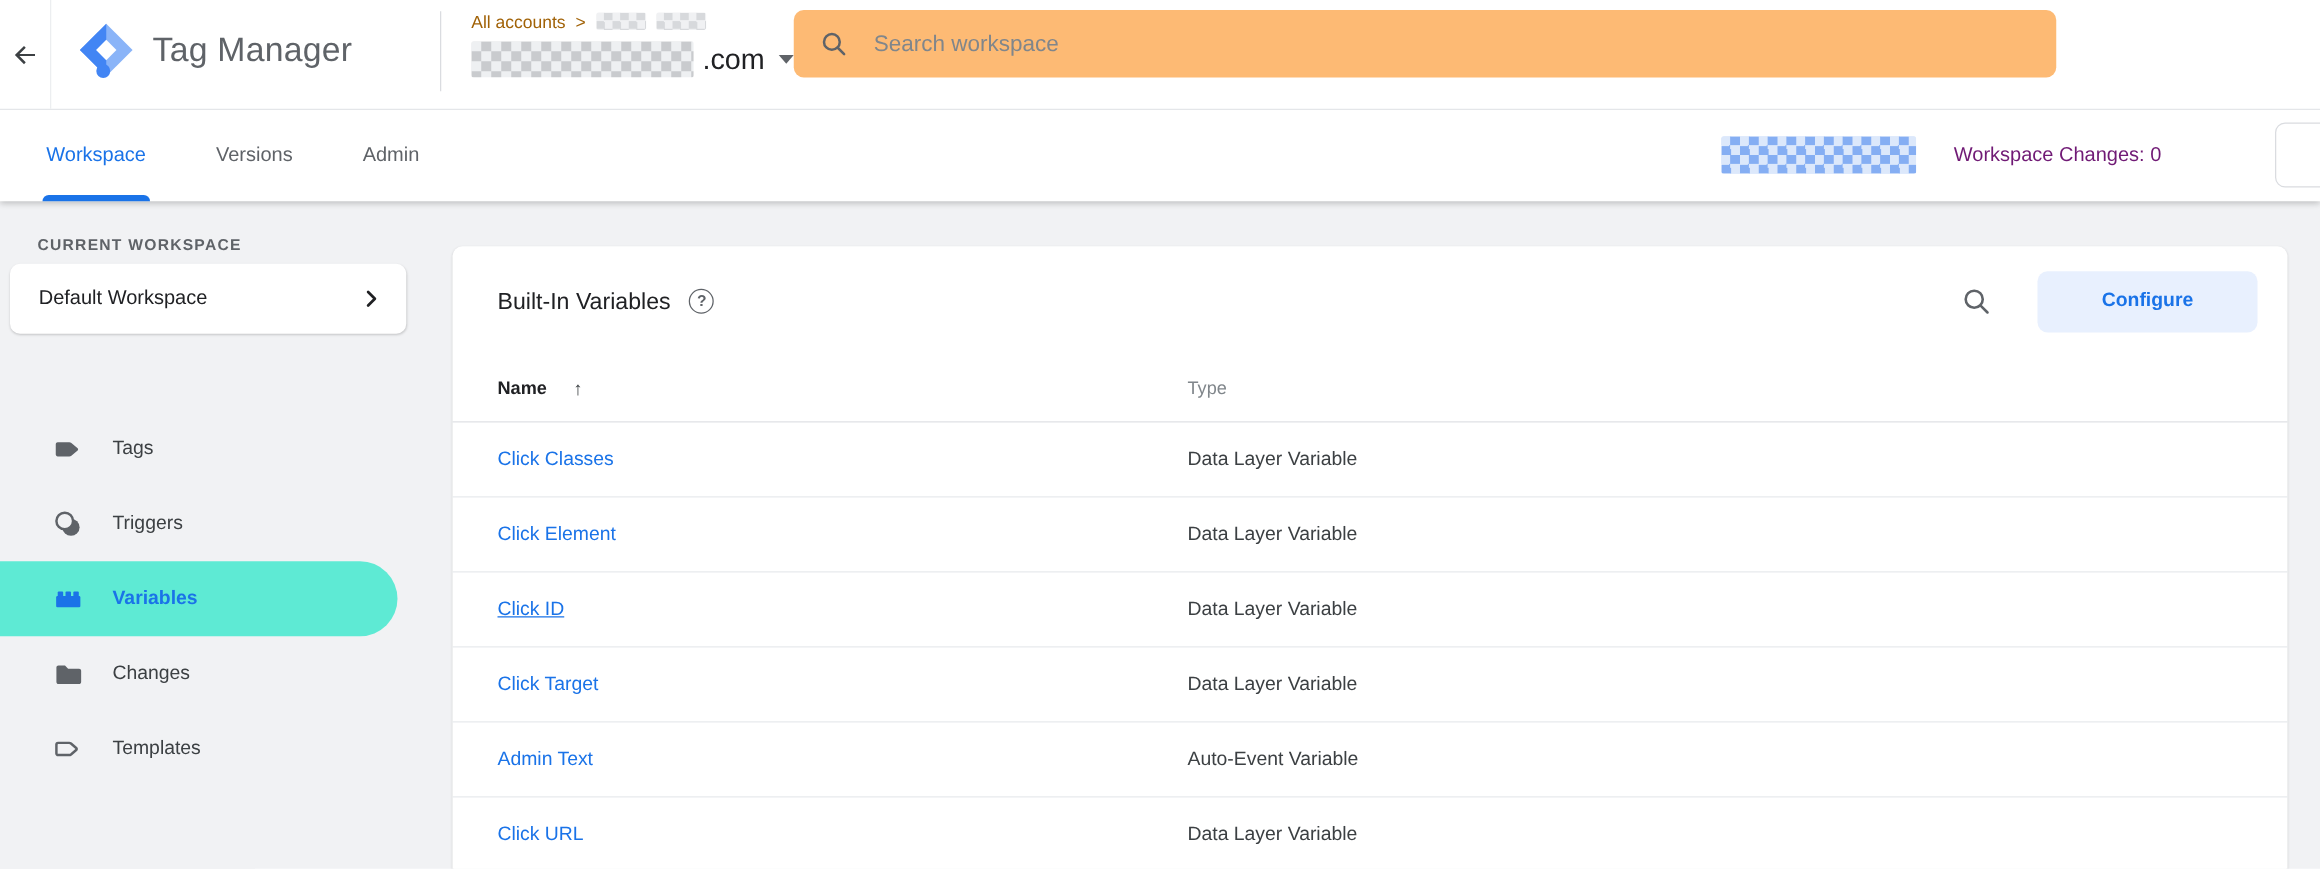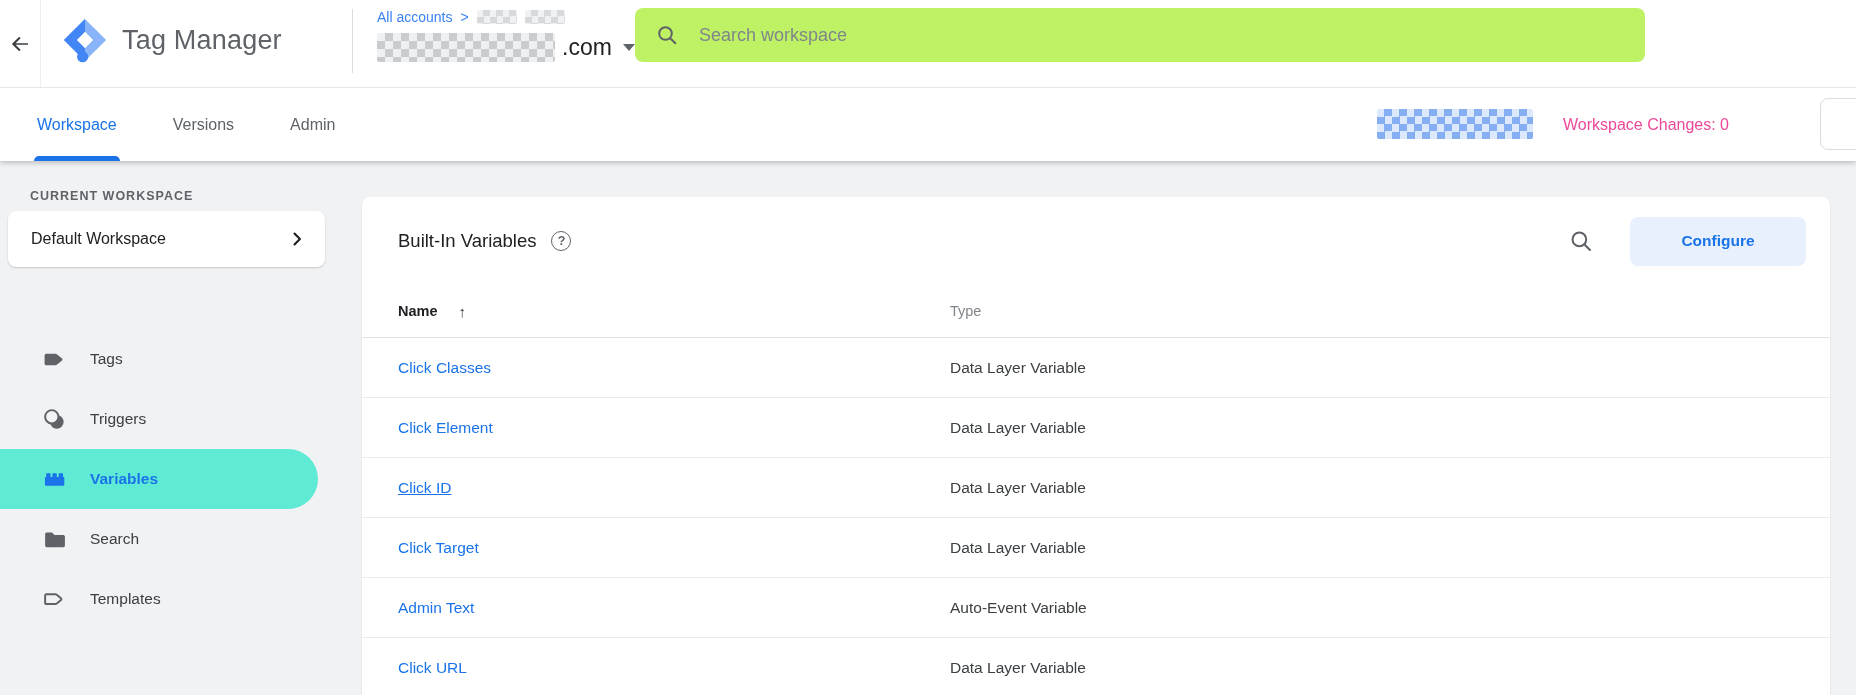--- a/index.html
+++ b/index.html
@@ -11,50 +11,50 @@
   .topbar { position:absolute; left:0; top:0; width:1856px; height:88px; background:#fff;
     border-bottom:1px solid #e4e6e9; z-index:30; }
   .back-btn { position:absolute; left:0; top:0; width:41px; height:87px; border-right:1px solid #eceef0;
     display:flex; align-items:center; justify-content:center; cursor:pointer; }
   .back-btn svg { width:24px; height:24px; }
   .logo-wrap { position:absolute; left:62px; top:17px; display:flex; align-items:center; gap:14px; cursor:pointer; }
   .logo-wrap svg { width:46px; height:46px; }
   .app-name { font-size:27px; color:#5f6368; letter-spacing:.2px; }
   .topbar-divider { position:absolute; left:352px; top:9px; width:1px; height:64px; background:#dadce0; }
   .account-block { position:absolute; left:377px; top:8px; }
-  .acct-line1 { display:flex; align-items:center; gap:8px; font-size:14px; color:#3b82f6; height:18px; }
+  .acct-line1 { display:flex; align-items:center; gap:8px; font-size:14px; color:#a16207; height:18px; }
   .acct-line2 { display:flex; align-items:center; gap:7px; margin-top:4px; height:34px; }
   .acct-domain { font-size:23px; color:#202124; }
   .px-block { border-radius:2px;
     background:repeating-conic-gradient(#d7d9dc 0% 25%, #f0f1f3 0% 50%) 0 0 / 13px 13px; }
   .px-sm1 { width:40px; height:14px; } .px-sm2 { width:40px; height:14px; }
   .px-lg { width:178px; height:29px;
     background:repeating-conic-gradient(#c9cbce 0% 25%, #eef0f2 0% 50%) 0 0 / 16px 16px; }
   .caret-down { width:0; height:0; border-left:6px solid transparent; border-right:6px solid transparent;
     border-top:7px solid #5f6368; margin-left:4px; }
-  .search-bar { position:absolute; left:635px; top:8px; width:1010px; height:54px; background:#bef264;
+  .search-bar { position:absolute; left:635px; top:8px; width:1010px; height:54px; background:#fdba74;
     border-radius:8px; display:flex; align-items:center; padding:0 20px; gap:20px; }
   .search-bar svg { width:24px; height:24px; flex:none; }
   .search-input { flex:1; border:none; outline:none; background:transparent; font-size:18px;
     color:#202124; font-family:"Liberation Sans", sans-serif; }
   .search-input::placeholder { color:#80868b; }
 
   
   .navrow { position:absolute; left:0; top:88px; width:1856px; height:73px; background:#fff;
     box-shadow:0 2px 5px rgba(0,0,0,.22); z-index:20; }
   .tabs { position:absolute; left:37px; top:0; height:73px; display:flex; gap:56px; }
   .tab { position:relative; height:73px; display:flex; align-items:center; font-size:16px;
     color:#5f6368; cursor:pointer; }
   .tab.active { color:#1a73e8; }
   .tab.active::after { content:""; position:absolute; left:-3px; right:-3px; bottom:0; height:5px;
     background:#1a73e8; border-radius:5px 5px 0 0; }
   .px-blue { position:absolute; left:1377px; top:21px; width:156px; height:30px; border-radius:2px;
     background:repeating-conic-gradient(#85aef3 0% 25%, #dce8fb 0% 50%) 0 0 / 15px 15px; }
   .ws-changes { position:absolute; left:1563px; top:0; height:73px; display:flex; align-items:center;
-    font-size:16px; color:#ec4899; }
+    font-size:16px; color:#701a75; }
   .partial-btn { position:absolute; left:1820px; top:10px; width:56px; height:52px; background:#fff;
     border:1px solid #dadce0; border-radius:8px; cursor:pointer; }
 
   
   .content { position:absolute; left:0; top:161px; width:1856px; height:688px; background:#f1f2f4; }
 
   
   .sb-section-label { position:absolute; left:30px; top:28px; font-size:12.5px; font-weight:700;
     letter-spacing:1px; color:#5f6368; }
   .ws-card { position:absolute; left:8px; top:50px; width:317px; height:56px; background:#fff;
@@ -197,21 +197,21 @@
             </span>
     <span class="sb-label">Variables</span>
   </div>
 
   <div class="sb-item">
     <span class="sb-icon">
               <svg viewBox="0 0 24 24" style="width: 25px; height: 25px; display: block;">
                 <path d="M3 6.8c0-.9.7-1.6 1.6-1.6h5l2.4 2.4h8.4c.9 0 1.6.7 1.6 1.6v8.6c0 .9-.7 1.6-1.6 1.6H4.6c-.9 0-1.6-.7-1.6-1.6z" fill="currentColor"></path>
               </svg>
             </span>
-    <span class="sb-label">Search</span>
+    <span class="sb-label">Changes</span>
   </div>
 
   <div class="sb-item">
     <span class="sb-icon">
               <svg viewBox="0 0 24 24" fill="none" style="width: 25px; height: 25px; display: block;">
                 <path d="M4.3 7h8.5c.5 0 1 .2 1.4.5l4 3.4c.5.4.5 1.1 0 1.6l-4 3.4c-.4.3-.9.5-1.4.5H4.3c-.7 0-1.3-.6-1.3-1.3V8.3C3 7.6 3.6 7 4.3 7z" stroke="currentColor" stroke-width="1.9" stroke-linejoin="round"></path>
               </svg>
             </span>
     <span class="sb-label">Templates</span>
   </div>

